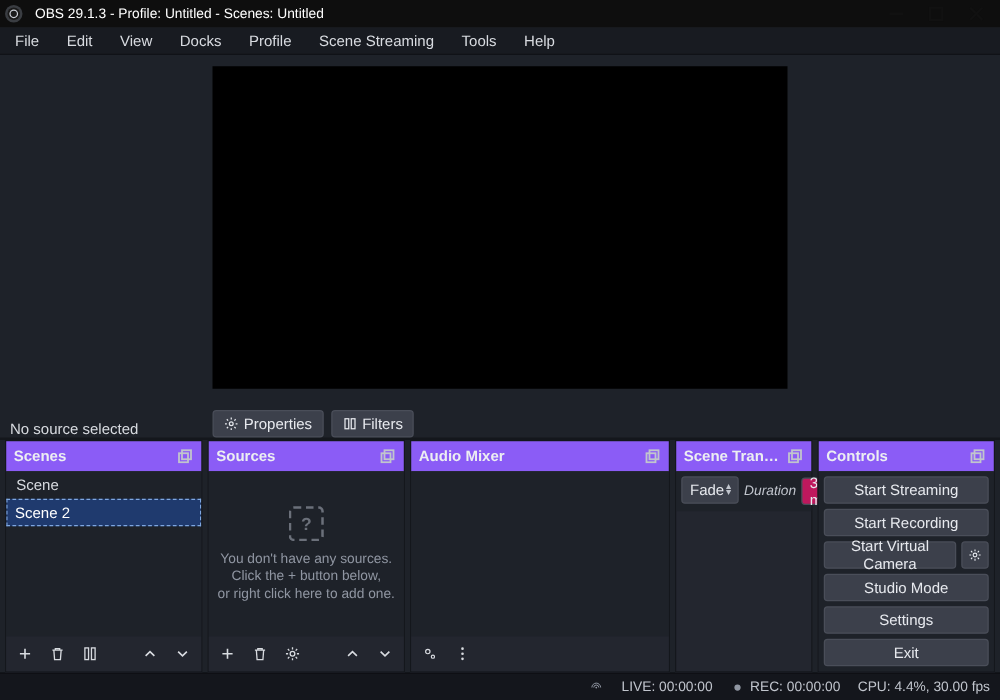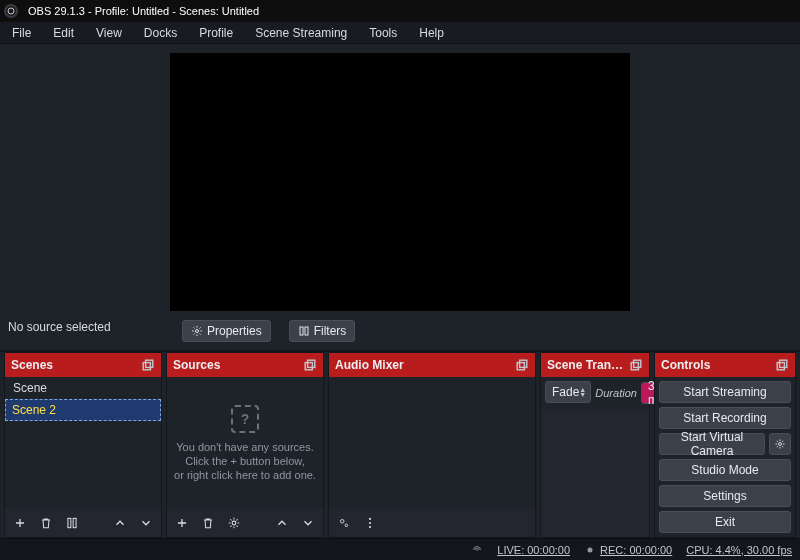--- a/index.html
+++ b/index.html
@@ -6,53 +6,53 @@
   html, body { width: 800px; height: 560px; overflow: hidden; background: #1e2229; color: #d8dbe0; font-size: 12px; }
   .titlebar { height: 22px; background: #0e0e0e; color: #ffffff; display: flex; align-items: center; padding: 0 4px; }
   .titlebar .title-text { flex: 1; font-size: 11px; padding-left: 4px; }
   .titlebar .tb-icon { width: 14px; height: 14px; border-radius: 50%; background: #3a3d42; margin-right: 6px; display:flex; align-items:center; justify-content:center;}
   .win-btns { display: flex; gap: 18px; padding-right: 8px; }
   .win-btn { width: 14px; height: 14px; display: flex; align-items: center; justify-content: center; color:#111; }
   .menubar { height: 22px; background: #181b21; display: flex; align-items: center; padding: 0 4px; gap: 6px; border-bottom: 1px solid #101217;}
   .menubar span { padding: 2px 8px; font-size: 12px; color:#d8dbe0; cursor: default; }
   .preview-area { height: 276px; background: #1e2229; display: flex; align-items: center; justify-content: center; }
   .preview-canvas { width: 460px; height: 258px; background: #000; }
-  .mid-row { height: 32px; display: flex; align-items: flex-start; padding: 0 6px; gap: 18px; background:#1e2229; border-top:0; border-bottom: 2px solid #14171c;}
+  .mid-row { height: 32px; display: flex; align-items: flex-end; padding: 0 6px; gap: 6px; background:#1e2229; border-top:0; border-bottom: 2px solid #14171c;}
   .no-source { flex: 0 0 158px; font-size: 12px; color:#d8dbe0; padding-left:2px;}
   .tool-btn { background: #3c404b; border: 1px solid #4a4e59; color: #e7e9ee; height: 22px; padding: 0 8px; border-radius: 3px; display: inline-flex; align-items: center; gap: 4px; font-size: 12px;}
   .docks { height: 186px; display: flex; padding: 0 4px; gap: 4px; background:#1e2229;}
   .dock { background: #23262f; border: 1px solid #14171c; display: flex; flex-direction: column; min-width: 0; }
   .scenes { width: 158px; }
   .sources { width: 158px; }
   .mixer { flex: 1; }
   .trans { width: 110px; }
   .ctrl { width: 142px; }
-  .dock-head { height: 24px; display: flex; align-items: center; justify-content: space-between; padding: 0 6px; font-weight: 600; font-size: 12px; color:#eceef2; background:#b91c1c;}
+  .dock-head { height: 24px; display: flex; align-items: center; justify-content: space-between; padding: 0 6px; font-weight: 600; font-size: 12px; color:#eceef2; background:#8b5cf6;}
   .dock-head .pop { width: 14px; height: 14px; display:flex; align-items:center; justify-content:center;}
   .dock-body { flex: 1; background: #1e2229; position: relative; overflow:hidden;}
   .list-item { height: 22px; display: flex; align-items: center; padding: 0 6px; font-size: 12px; color:#d8dbe0; border-left:2px solid transparent;}
-  .list-item.selected { background: #1f3a6e; border: 1px dashed #7fa7e0; color:#fde047; }
+  .list-item.selected { background: #1f3a6e; border: 1px dashed #7fa7e0; color:#ffffff; }
   .sources-empty { position:absolute; inset:0; display:flex; flex-direction:column; align-items:center; justify-content:center; color:#9096a2; font-size:11px; text-align:center; gap:2px; padding:0 6px;}
   .sources-empty .qicon { width: 28px; height: 28px; border: 2px dashed #6b707a; border-radius:4px; display:flex; align-items:center; justify-content:center; margin-bottom:6px; color:#6b707a; font-weight:700; font-size:14px;}
   .dock-foot { height: 28px; background: #23262f; display: flex; align-items: center; gap: 4px; padding: 0 4px;}
   .icon-btn { width: 22px; height: 22px; background: transparent; border: none; color:#d8dbe0; display:flex; align-items:center; justify-content:center; border-radius:3px;}
   .icon-btn.box { background:#3c404b; border:1px solid #4a4e59;}
   .trans-body { padding: 4px 4px; display:flex; flex-direction:row; gap:4px; background:#1e2229;}
   .select { background:#3c404b; border:1px solid #4a4e59; color:#e7e9ee; height:22px; border-radius:3px; display:flex; align-items:center; justify-content:space-between; padding:0 4px 0 6px; font-size:12px; position:relative;}
   .select .arrows { display:flex; flex-direction:column; line-height:5px; font-size:7px; color:#c1c5cd;}
   .trans-row { display:flex; align-items:center; gap:4px;}
   .trans-row label { font-size:11px; color:#c1c5cd; flex:0 0 auto;font-style:italic;}
   .spinner { flex:1; background:#be185d; border:1px solid #4a4e59; height:22px; border-radius:3px; display:flex; align-items:center; justify-content:space-between; padding:0 4px 0 6px; font-size:12px; color:#e7e9ee;}
   .trans-btns { display:flex; gap:4px; justify-content:flex-end; margin-top:2px;}
   .ctrl-body { padding: 4px 4px; display:flex; flex-direction:column; gap:4px; background:#1e2229;}
   .ctrl-btn { background:#3c404b; border:1px solid #4a4e59; color:#e7e9ee; height:22px; border-radius:3px; font-size:12px; display:flex; align-items:center; justify-content:center;}
   .ctrl-row { display:flex; gap:4px;}
   .ctrl-row .ctrl-btn { flex:1;}
   .ctrl-row .gear { flex:0 0 22px;}
-  .statusbar { height: 22px; background: #14161c; display:flex; align-items:center; justify-content:flex-end; gap:14px; padding:0 8px; font-size:11px; color:#c1c5cd; border-top:1px solid #0c0e12;text-decoration:underline;}
+  .statusbar { height: 22px; background: #14161c; display:flex; align-items:center; justify-content:flex-end; gap:14px; padding:0 8px; font-size:11px; color:#c1c5cd; border-top:1px solid #0c0e12;}
   .status-item { display:flex; align-items:center; gap:4px;}
   .svg { width:14px; height:14px; }
   .svg12 { width:12px; height:12px; }
   .right-push { margin-left:auto; }
   .scenes .dock-foot .right-push, .sources .dock-foot .right-push { margin-left:auto;}
   .trans .dock-head span:first-child, .mixer .dock-head span:first-child, .sources .dock-head span:first-child, .scenes .dock-head span:first-child, .ctrl .dock-head span:first-child { white-space:nowrap; overflow:hidden; text-overflow:ellipsis; max-width: calc(100% - 18px);}
 </style>
 </head>
 <body>
 

